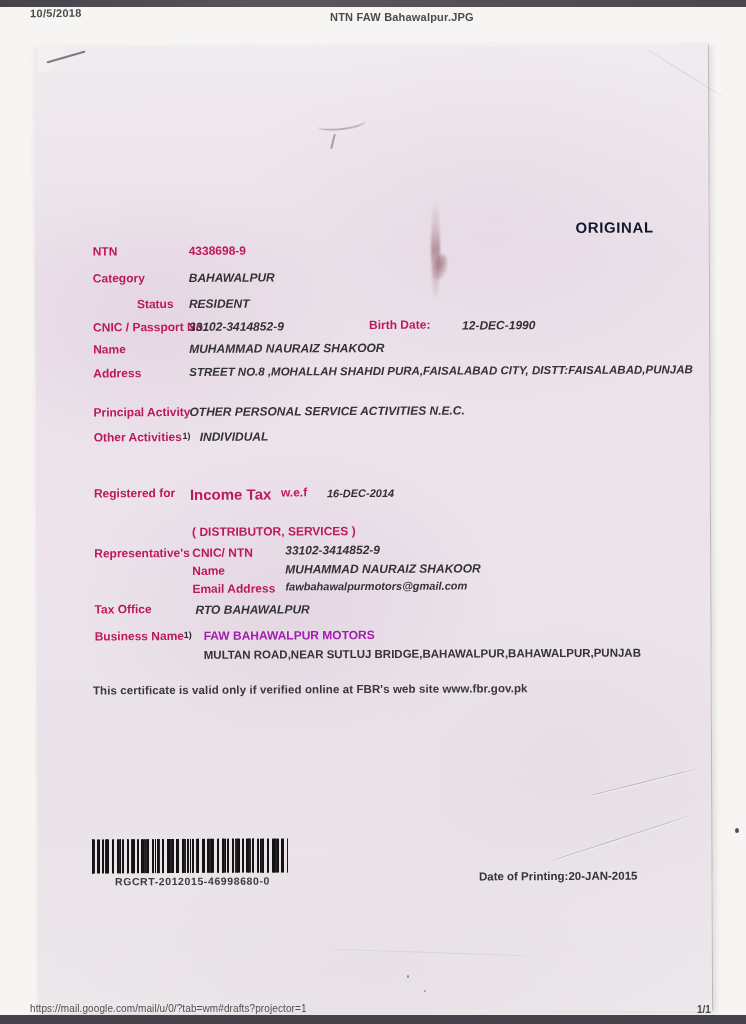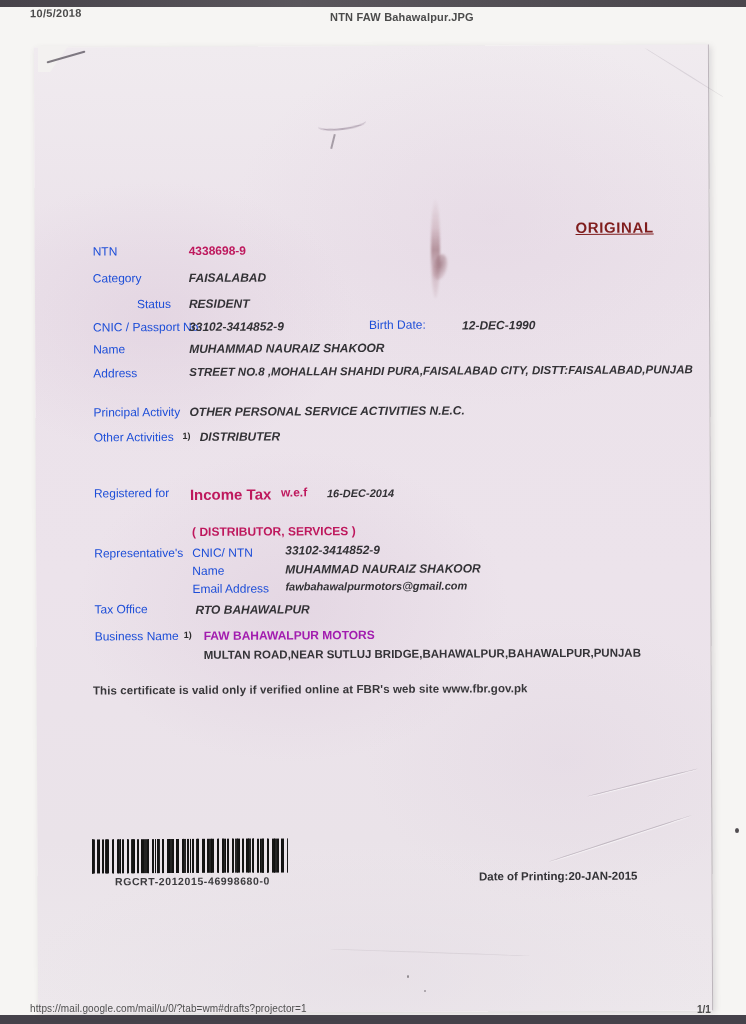--- a/index.html
+++ b/index.html
@@ -58,26 +58,26 @@
     transform:rotate(-7deg);filter:blur(.5px);}
   .tick-mark{left:332px;top:134px;width:2px;height:15px;background:rgba(95,85,98,.5);
     transform:rotate(14deg);filter:blur(.4px);}
   .speck{width:4px;height:5px;border-radius:50%;background:rgba(40,35,40,.8);}
   .speck1{left:735px;top:828px;}
   .speck2{left:407px;top:975px;width:2px;height:3px;opacity:.6;}
   .speck3{left:424px;top:990px;width:2px;height:2px;opacity:.5;}
   
   .cert{left:0;top:0;width:746px;height:1024px;transform:rotate(-0.3deg);}
   .t{position:absolute;white-space:nowrap;font-size:12px;}
-  .lbl{font-weight:normal;color:#1d4ed8;}
+  .lbl{font-weight:bold;color:#be185d;}
   .val{font-style:italic;font-weight:bold;color:#333236;}
   .valplain{font-weight:bold;color:#be185d;}
   .small-idx{font-size:9px;font-weight:bold;}
   .original{left:577px;top:220px;font-size:15px;font-weight:bold;letter-spacing:.6px;
-    text-decoration:underline;color:#7f1d1d;}
+    color:#0f172a;}
   .note{font-size:11.5px;font-weight:bold;color:#38373a;letter-spacing:.1px;}
   
   .barcode{left:90px;top:838px;width:196px;height:34px;
     background:
       repeating-linear-gradient(90deg,#141414 0 2px,rgba(0,0,0,0) 2px 5px),
       repeating-linear-gradient(90deg,#101010 0 1px,rgba(0,0,0,0) 1px 7px),
       repeating-linear-gradient(90deg,rgba(25,25,25,.95) 0 3px,rgba(0,0,0,0) 3px 13px);}
   .barcode-text{left:113px;top:874px;font-size:10.5px;font-weight:bold;
     letter-spacing:.6px;color:#3c3b3e;}
   .printing{left:477px;top:871px;font-size:11.5px;font-weight:bold;color:#333236;}
@@ -108,42 +108,42 @@
 <div class="abs speck speck3"></div>
 
 <div class="abs cert">
 
   <div class="t original">ORIGINAL</div>
 
   <div class="t lbl" style="left:94px;top:243px;">NTN</div>
   <div class="t valplain" style="left:190px;top:243px;">4338698-9</div>
 
   <div class="t lbl" style="left:94px;top:270px;">Category</div>
-  <div class="t val" style="left:190px;top:270px;">FAISALABAD</div>
+  <div class="t val" style="left:190px;top:270px;">BAHAWALPUR</div>
 
   <div class="t lbl" style="left:94px;top:296px;margin-left:44px;">Status</div>
   <div class="t val" style="left:190px;top:296px;">RESIDENT</div>
 
   <div class="t lbl" style="left:94px;top:319px;">CNIC / Passport No.</div>
   <div class="t val" style="left:190px;top:319px;">33102-3414852-9</div>
   <div class="t lbl" style="left:370px;top:318px;">Birth Date:</div>
   <div class="t val" style="left:463px;top:319px;">12-DEC-1990</div>
 
   <div class="t lbl" style="left:94px;top:341px;">Name</div>
   <div class="t val" style="left:190px;top:341px;">MUHAMMAD NAURAIZ SHAKOOR</div>
 
   <div class="t lbl" style="left:94px;top:365px;">Address</div>
   <div class="t val" style="left:190px;top:365px;font-size:11.5px;">STREET NO.8 ,MOHALLAH SHAHDI PURA,FAISALABAD CITY, DISTT:FAISALABAD,PUNJAB</div>
 
   <div class="t lbl" style="left:94px;top:404px;">Principal Activity</div>
   <div class="t val" style="left:190px;top:404px;">OTHER PERSONAL SERVICE ACTIVITIES N.E.C.</div>
 
   <div class="t lbl" style="left:94px;top:429px;">Other Activities</div>
   <div class="t small-idx" style="left:183px;top:430px;">1)</div>
-  <div class="t val" style="left:200px;top:429px;">DISTRIBUTER</div>
+  <div class="t val" style="left:200px;top:429px;">INDIVIDUAL</div>
 
   <div class="t lbl" style="left:94px;top:485px;">Registered for</div>
   <div class="t valplain" style="left:190px;top:485px;font-size:15px;">Income Tax</div>
   <div class="t valplain" style="left:281px;top:485px;">w.e.f</div>
   <div class="t val" style="left:327px;top:487px;font-size:11px;">16-DEC-2014</div>
 
   <div class="t valplain" style="left:192px;top:524px;">( DISTRIBUTOR, SERVICES )</div>
 
   <div class="t lbl" style="left:94px;top:545px;">Representative's</div>
   <div class="t lbl" style="left:192px;top:545px;">CNIC/ NTN</div>

